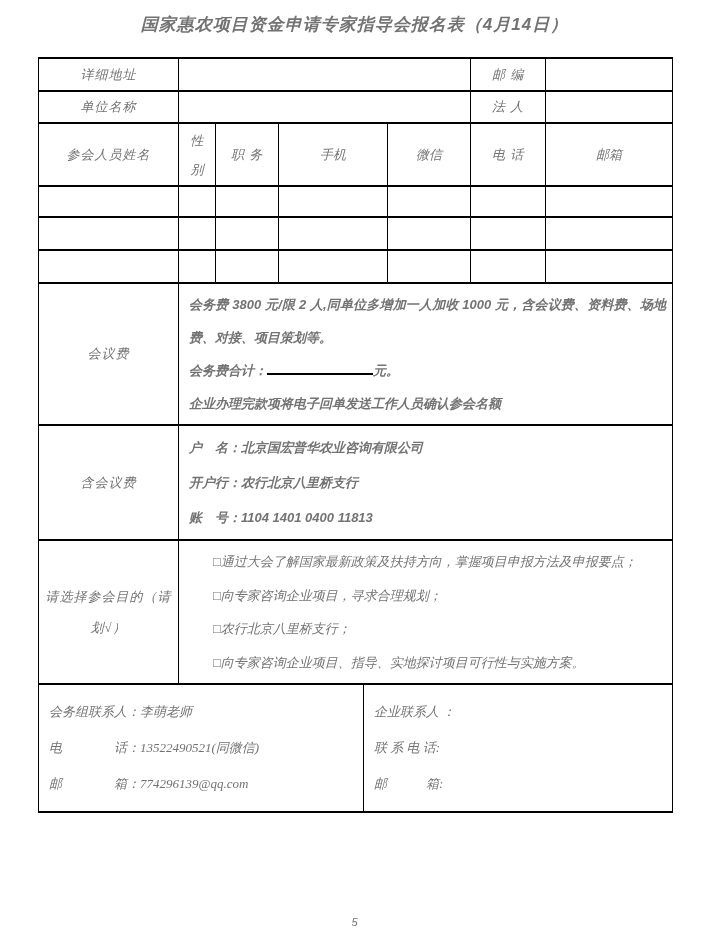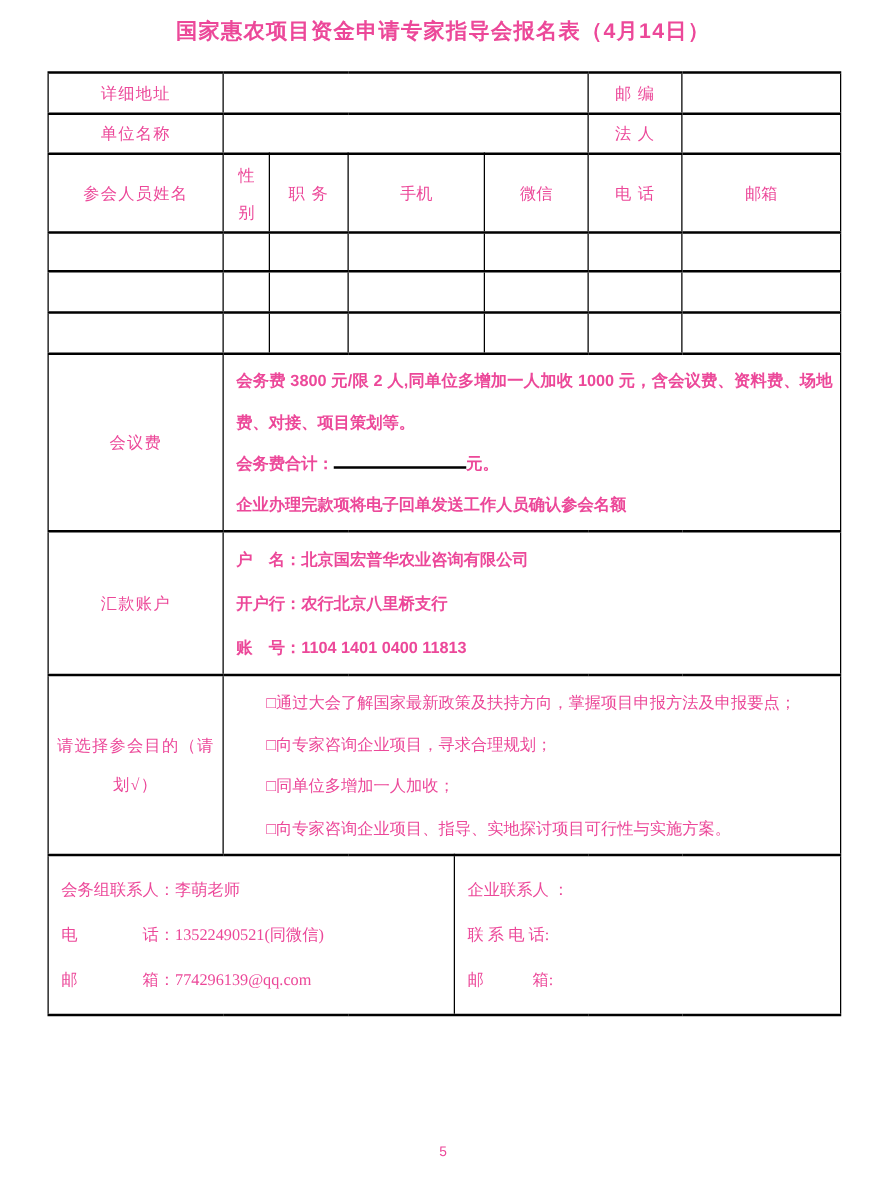--- a/index.html
+++ b/index.html
@@ -1,22 +1,23 @@
 <!DOCTYPE html>
 <html><head>
 <meta charset="utf-8">
 <style>
   html,body{margin:0;padding:0;background:#ffffff;}
   .page{
     position:relative;
     width:709px;height:949px;
     background:#ffffff;
     font-family:"Liberation Serif", serif;
-    color:#ec4899;
+    color:#737373;
     overflow:hidden;
+    font-style:italic;
   }
   .title{
     position:absolute;top:13px;left:0;width:100%;
     text-align:center;
     font-family:"Liberation Sans", sans-serif;
     font-weight:bold;font-size:17px;letter-spacing:1px;
   }
   table.form{
     position:absolute;left:38px;top:57px;
     width:634px;
@@ -137,37 +138,37 @@
       <td colspan="7" class="content boldtxt">
         <div class="fee-para">会务费 3800 元/限 2 人,同单位多增加一人加收 1000 元，含会议费、资料费、场地费、对接、项目策划等。</div>
         <div class="fee-line">
           <span>会务费合计：</span><span class="blank-line"></span><span>元。</span>
         </div>
         <div class="fee-line">企业办理完款项将电子回单发送工作人员确认参会名额</div>
       </td>
     </tr>
 
     <tr style="height:107px">
-      <td class="label">汇款账户</td>
+      <td class="label">含会议费</td>
       <td colspan="7" class="content boldtxt">
         <div class="acct-line">户　名：北京国宏普华农业咨询有限公司</div>
         <div class="acct-line">开户行：农行北京八里桥支行</div>
         <div class="acct-line">账　号：1104 1401 0400 11813</div>
       </td>
     </tr>
 
     <tr style="height:130px">
       <td class="label">
         <div style="line-height:31px">请选择参会目的（请</div>
         <div style="line-height:31px">划√）</div>
       </td>
       <td colspan="7" class="content">
         <div class="purpose-line">□通过大会了解国家最新政策及扶持方向，掌握项目申报方法及申报要点；</div>
         <div class="purpose-line">□向专家咨询企业项目，寻求合理规划；</div>
-        <div class="purpose-line">□同单位多增加一人加收；</div>
+        <div class="purpose-line">□农行北京八里桥支行；</div>
         <div class="purpose-line">□向专家咨询企业项目、指导、实地探讨项目可行性与实施方案。</div>
       </td>
     </tr>
 
     <tr style="height:128px">
       <td colspan="4" class="content">
         <div class="contact-line">会务组联系人：李萌老师</div>
         <div class="contact-line">电　　　　话：13522490521(同微信)</div>
         <div class="contact-line">邮　　　　箱：774296139@qq.com</div>
       </td>

